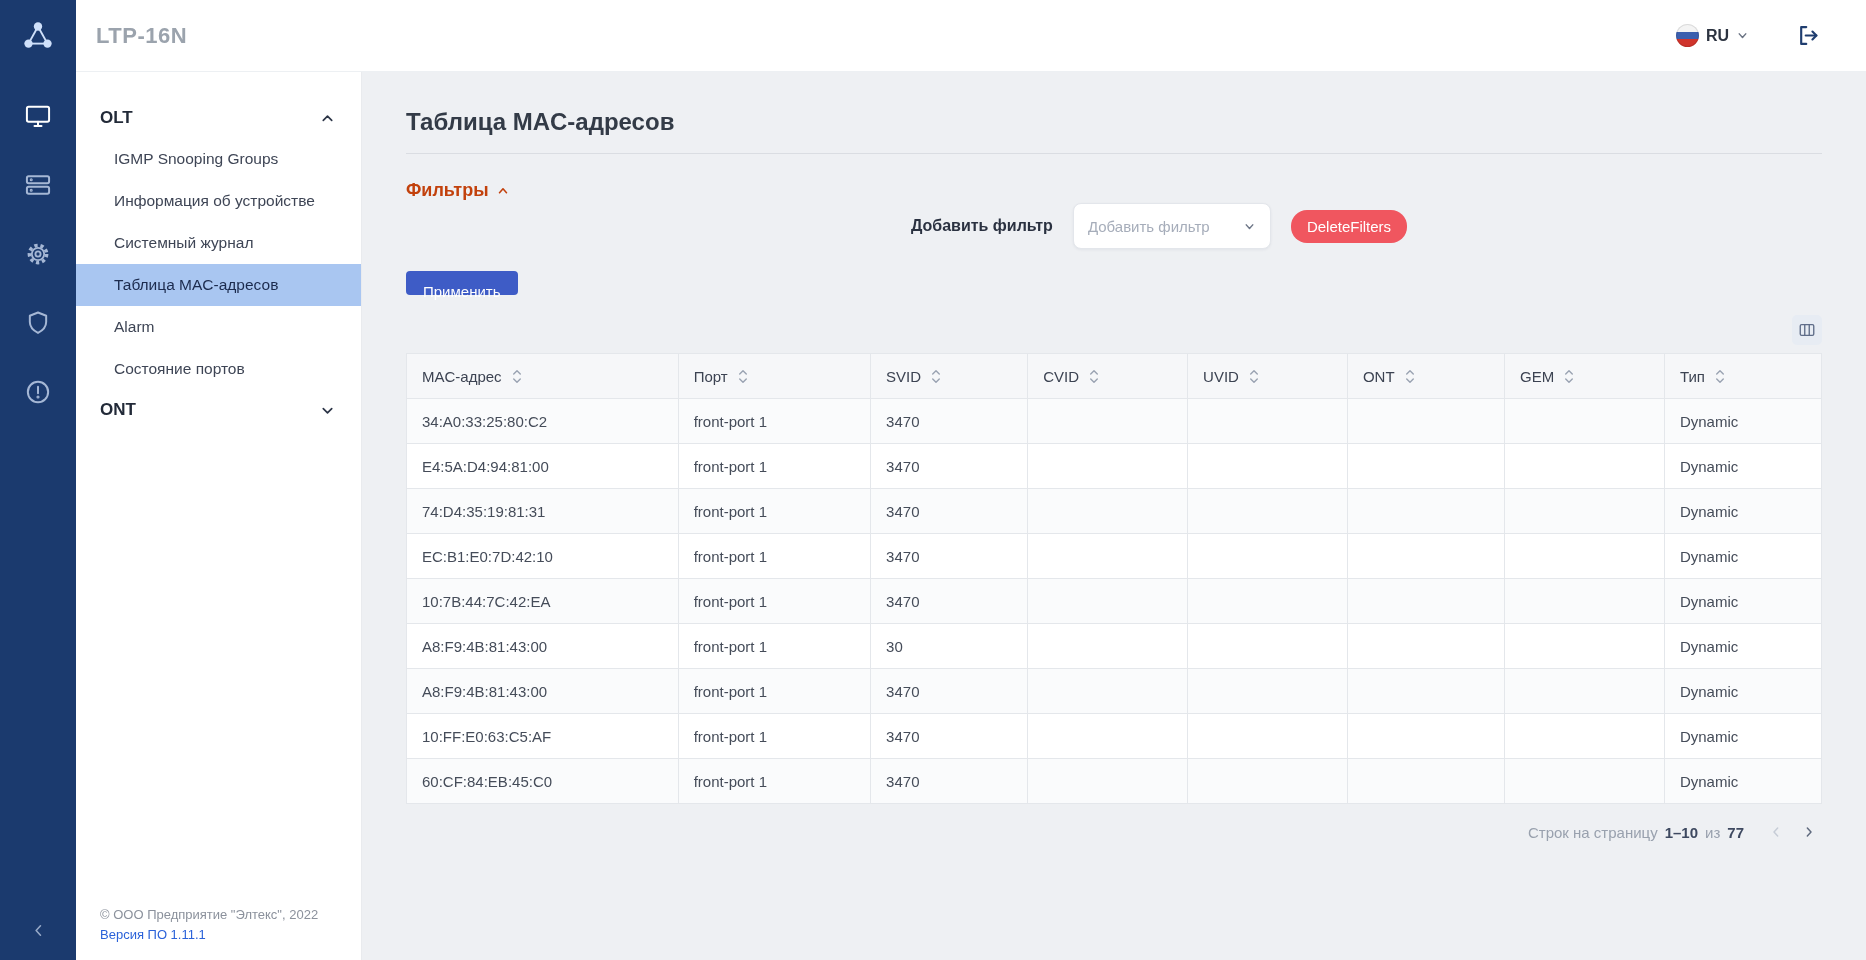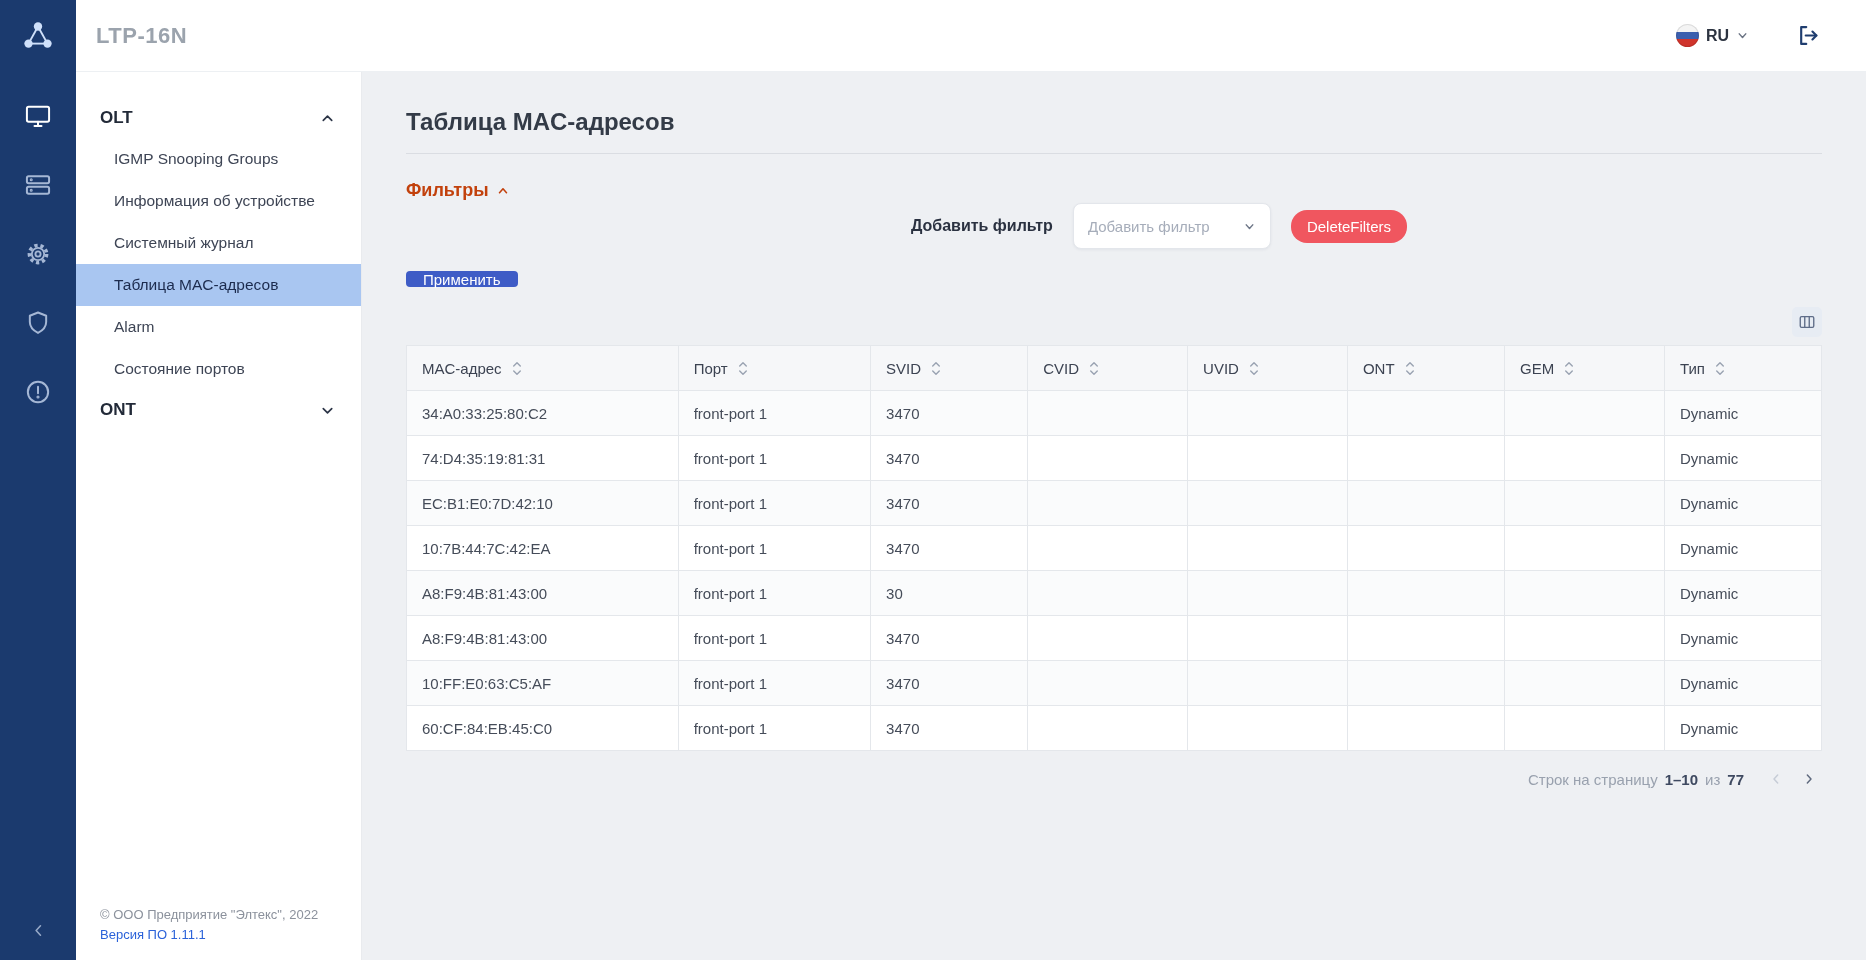--- a/index.html
+++ b/index.html
@@ -51,21 +51,21 @@
   .filters-toggle svg { width:14px; height:14px; }
 
   .filter-controls { display:flex; align-items:center; gap:20px; justify-content:center; padding-left:90px; margin-top:2px; }
   .filter-label { font-size:16px; font-weight:700; color:#2a3140; }
   .select { width:198px; height:46px; background:#fff; border:1px solid #e3e6eb; border-radius:8px; box-shadow:0 1px 3px rgba(20,30,60,.06);
             display:flex; align-items:center; justify-content:space-between; padding:0 14px; cursor:pointer; }
   .select-placeholder { color:#a6adba; font-size:15px; }
   .select-chevron { width:13px; height:13px; color:#6d7687; flex:none; }
   .delete-filters-btn { background:#f0565f; color:#fff; border:none; border-radius:16px; height:33px; padding:0 16px; font-size:15px; font-family:inherit; cursor:pointer; }
 
-  .apply-btn { margin-top:22px; display:block; background:#3e5cc6; color:#fff; border:none; border-radius:4px; height:16px; padding:0 17px; font-size:15px; font-family:inherit; cursor:pointer; }
+  .apply-btn { margin-top:22px; display:block; background:#3e5cc6; color:#fff; border:none; border-radius:4px; height:16px; padding:12px 17px; font-size:15px; font-family:inherit; cursor:pointer; }
 
   .table-tools { display:flex; justify-content:flex-end; margin-top:20px; }
   .columns-btn { width:30px; height:30px; border-radius:5px; background:#e7ecf3; color:#5f6d88; display:flex; align-items:center; justify-content:center; cursor:pointer; }
   .columns-btn svg { width:18px; height:18px; }
 
   .mac-table { width:100%; border-collapse:collapse; background:#fff; margin-top:8px; table-layout:fixed; }
   .mac-table th, .mac-table td { border:1px solid #e4e7eb; height:45px; padding:0 15px; text-align:left; font-size:15px; overflow:hidden; white-space:nowrap; }
   .mac-table th { background:#f6f7f9; font-weight:500; color:#3c4352; cursor:pointer; }
   .mac-table td { color:#454c59; background:#fff; }
   .mac-table tbody tr:nth-child(odd) td { background:#fafbfc; }
@@ -297,20 +297,30 @@
             <td>34:A0:33:25:80:C2</td>
             <td>front-port 1</td>
             <td>3470</td>
             <td></td>
             <td></td>
             <td></td>
             <td></td>
             <td>Dynamic</td>
           </tr>
           <tr>
+            <td>E4:5A:D4:94:81:00</td>
+            <td>front-port 1</td>
+            <td>3470</td>
+            <td></td>
+            <td></td>
+            <td></td>
+            <td></td>
+            <td>Dynamic</td>
+          </tr>
+          <tr>
             <td>74:D4:35:19:81:31</td>
             <td>front-port 1</td>
             <td>3470</td>
             <td></td>
             <td></td>
             <td></td>
             <td></td>
             <td>Dynamic</td>
           </tr>
           <tr>

